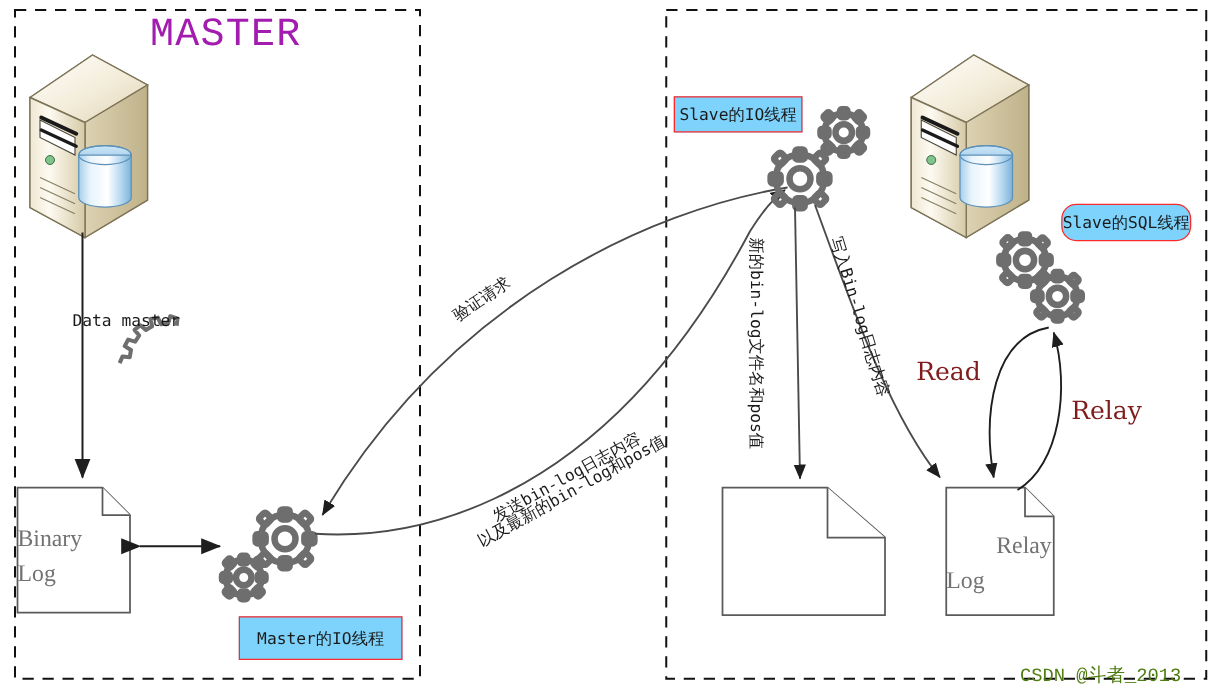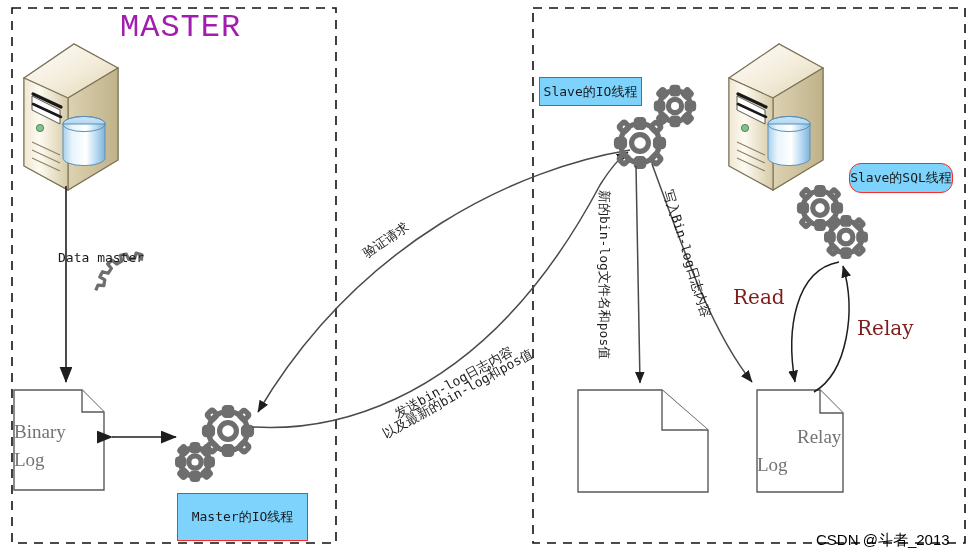--- a/index.html
+++ b/index.html
@@ -60,23 +60,23 @@
     align-items: center;
     justify-content: center;
     white-space: pre;
     box-sizing: border-box;
   }
   .rot {
     transform-origin: 0 0;
   }
   .watermark {
     position: absolute;
-    font-family: Liberation Sans, sans-serif;
+    font-family: Liberation Mono, monospace;
     font-size: 15px;
-    color: #000000;
+    color: #4d7c0f;
     white-space: pre;
   }
 </style>
 </head>
 <body>
 
 <div id="canvas">
 
   <svg id="vec" viewBox="0 0 980 560">
     <defs>
@@ -268,21 +268,21 @@
   </svg>
 
   <div class="txt zone-title" style="left:120px; top:8px;">MASTER</div>
 
 
   <div class="txt flow-label" style="left:58px; top:250px;">Data master</div>
 
   <div class="txt doc-label" style="left:14px; top:420px; width:88px;">Binary</div>
   <div class="txt doc-label" style="left:14px; top:448px; width:88px;">Log</div>
 
-  <div class="redbox" style="left:177px; top:493px; width:131px; height:48px;">Master的IO线程</div>
+  <div class="redbox" style="left:191px; top:493px; width:131px; height:35px;">Master的IO线程</div>
 
   <div class="redbox" style="left:539px; top:77px; width:103px; height:29px;">Slave的IO线程</div>
 
   <div class="redbox" style="left:849px; top:163px; width:104px; height:30px;border-radius:12px;">Slave的SQL线程</div>
 
 
   <div class="txt doc-label" style="left:757px; top:425px; width:86px;padding-left:40px;">Relay</div>
   <div class="txt doc-label" style="left:757px; top:453px; width:86px;">Log</div>
 
   <div class="txt loop-label" style="left:733px; top:285px;">Read</div>

